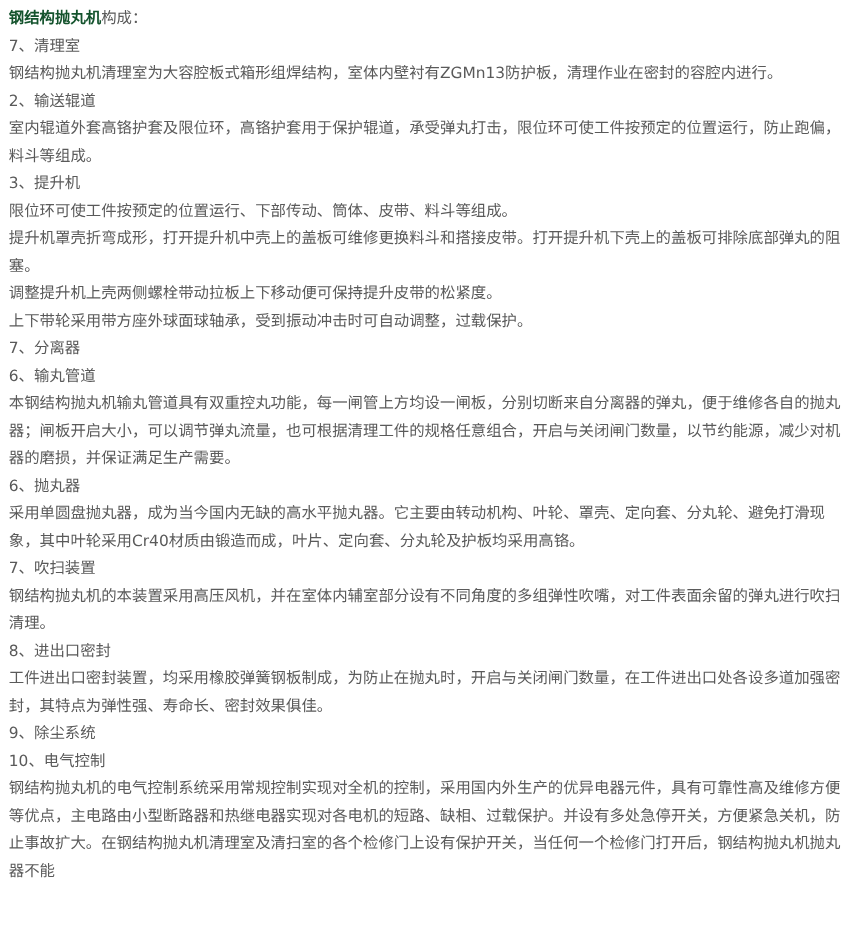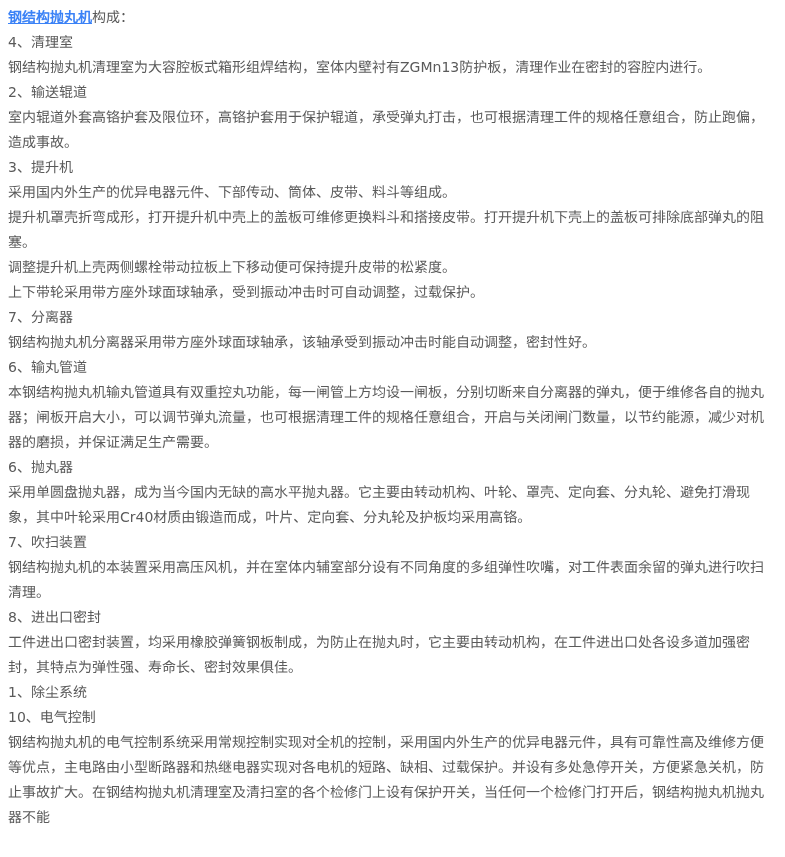--- a/index.html
+++ b/index.html
@@ -18,45 +18,43 @@
   }
   .doc p {
     font-size: 14px;
     line-height: 25px;
     margin: 0;
     color: #5a5a5a;
     word-break: break-all;
   }
   .doc p.title b {
     font-weight: bold;
-    color: #3b82f6;
-    text-decoration: underline;
+    color: #14532d;
   }
 </style>
 </head>
 <body style="background: rgb(255, 255, 255); color: rgb(90, 90, 90);">
 
 <div class="doc">
   <p class="title"><b>钢结构抛丸机</b><span>构成：</span></p>
 
-  <p>4、清理室</p>
+  <p>7、清理室</p>
   <p>钢结构抛丸机清理室为大容腔板式箱形组焊结构，室体内壁衬有ZGMn13防护板，清理作业在密封的容腔内进行。</p>
   <p>2、输送辊道</p>
-  <p>室内辊道外套高铬护套及限位环，高铬护套用于保护辊道，承受弹丸打击，也可根据清理工件的规格任意组合，防止跑偏，造成事故。</p>
+  <p>室内辊道外套高铬护套及限位环，高铬护套用于保护辊道，承受弹丸打击，限位环可使工件按预定的位置运行，防止跑偏，料斗等组成。</p>
   <p>3、提升机</p>
-  <p>采用国内外生产的优异电器元件、下部传动、筒体、皮带、料斗等组成。</p>
+  <p>限位环可使工件按预定的位置运行、下部传动、筒体、皮带、料斗等组成。</p>
   <p>提升机罩壳折弯成形，打开提升机中壳上的盖板可维修更换料斗和搭接皮带。打开提升机下壳上的盖板可排除底部弹丸的阻塞。</p>
   <p>调整提升机上壳两侧螺栓带动拉板上下移动便可保持提升皮带的松紧度。</p>
   <p>上下带轮采用带方座外球面球轴承，受到振动冲击时可自动调整，过载保护。</p>
   <p>7、分离器</p>
-  <p>钢结构抛丸机分离器采用带方座外球面球轴承，该轴承受到振动冲击时能自动调整，密封性好。</p>
   <p>6、输丸管道</p>
   <p>本钢结构抛丸机输丸管道具有双重控丸功能，每一闸管上方均设一闸板，分别切断来自分离器的弹丸，便于维修各自的抛丸器；闸板开启大小，可以调节弹丸流量，也可根据清理工件的规格任意组合，开启与关闭闸门数量，以节约能源，减少对机器的磨损，并保证满足生产需要。</p>
   <p>6、抛丸器</p>
   <p>采用单圆盘抛丸器，成为当今国内无缺的高水平抛丸器。它主要由转动机构、叶轮、罩壳、定向套、分丸轮、避免打滑现象，其中叶轮采用Cr40材质由锻造而成，叶片、定向套、分丸轮及护板均采用高铬。</p>
   <p>7、吹扫装置</p>
   <p>钢结构抛丸机的本装置采用高压风机，并在室体内辅室部分设有不同角度的多组弹性吹嘴，对工件表面余留的弹丸进行吹扫清理。</p>
   <p>8、进出口密封</p>
-  <p>工件进出口密封装置，均采用橡胶弹簧钢板制成，为防止在抛丸时，它主要由转动机构，在工件进出口处各设多道加强密封，其特点为弹性强、寿命长、密封效果俱佳。</p>
-  <p>1、除尘系统</p>
+  <p>工件进出口密封装置，均采用橡胶弹簧钢板制成，为防止在抛丸时，开启与关闭闸门数量，在工件进出口处各设多道加强密封，其特点为弹性强、寿命长、密封效果俱佳。</p>
+  <p>9、除尘系统</p>
   <p>10、电气控制</p>
   <p>钢结构抛丸机的电气控制系统采用常规控制实现对全机的控制，采用国内外生产的优异电器元件，具有可靠性高及维修方便等优点，主电路由小型断路器和热继电器实现对各电机的短路、缺相、过载保护。并设有多处急停开关，方便紧急关机，防止事故扩大。在钢结构抛丸机清理室及清扫室的各个检修门上设有保护开关，当任何一个检修门打开后，钢结构抛丸机抛丸器不能</p>
 </div>
 
 </body></html>

